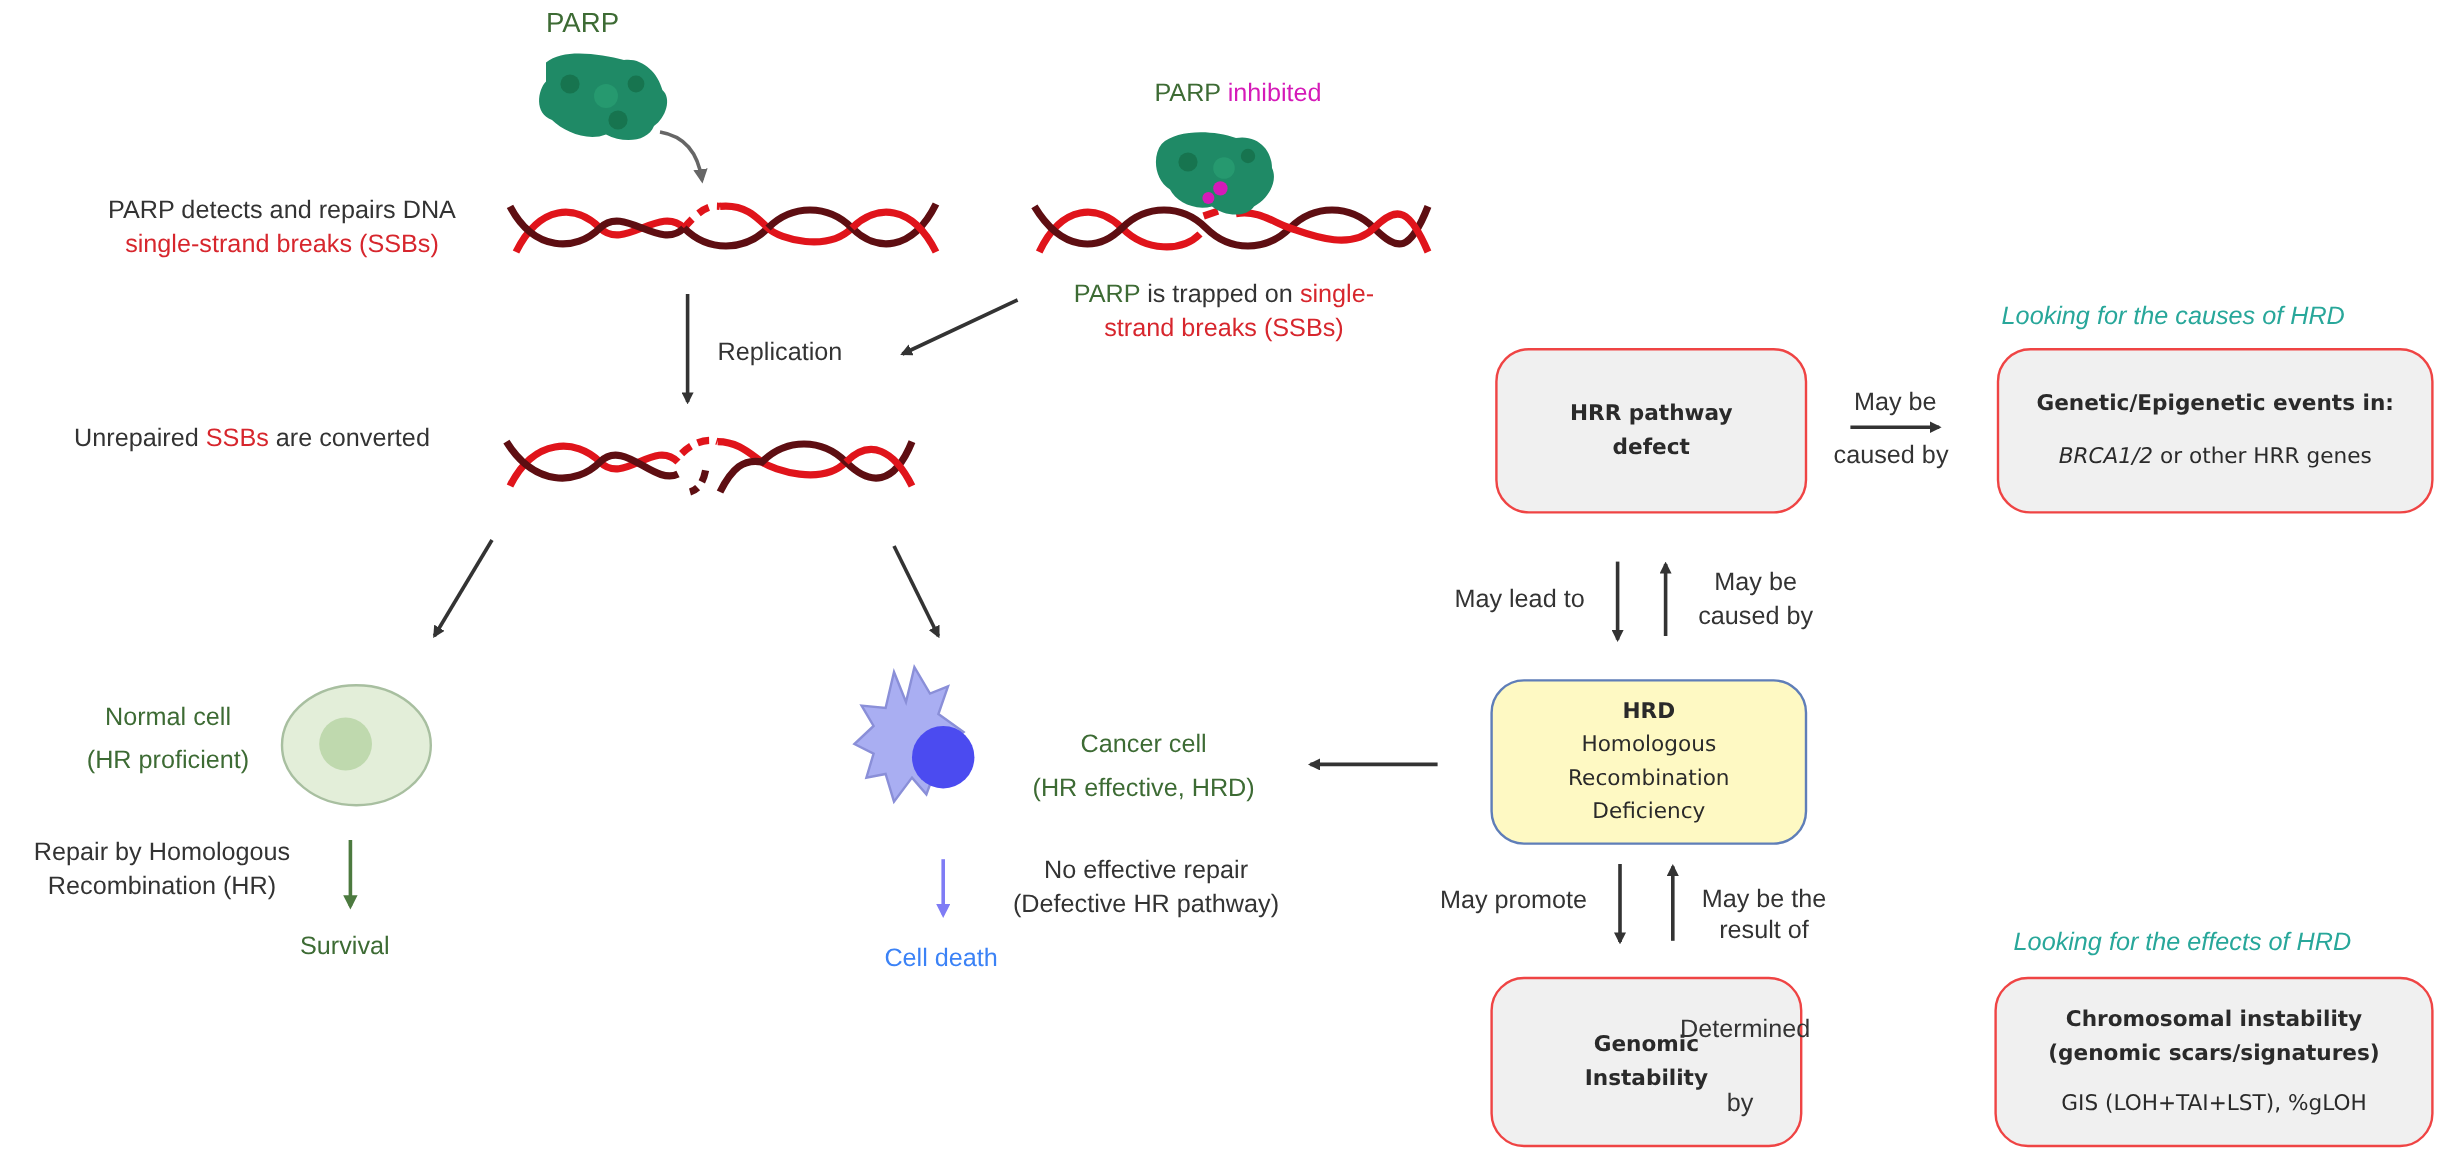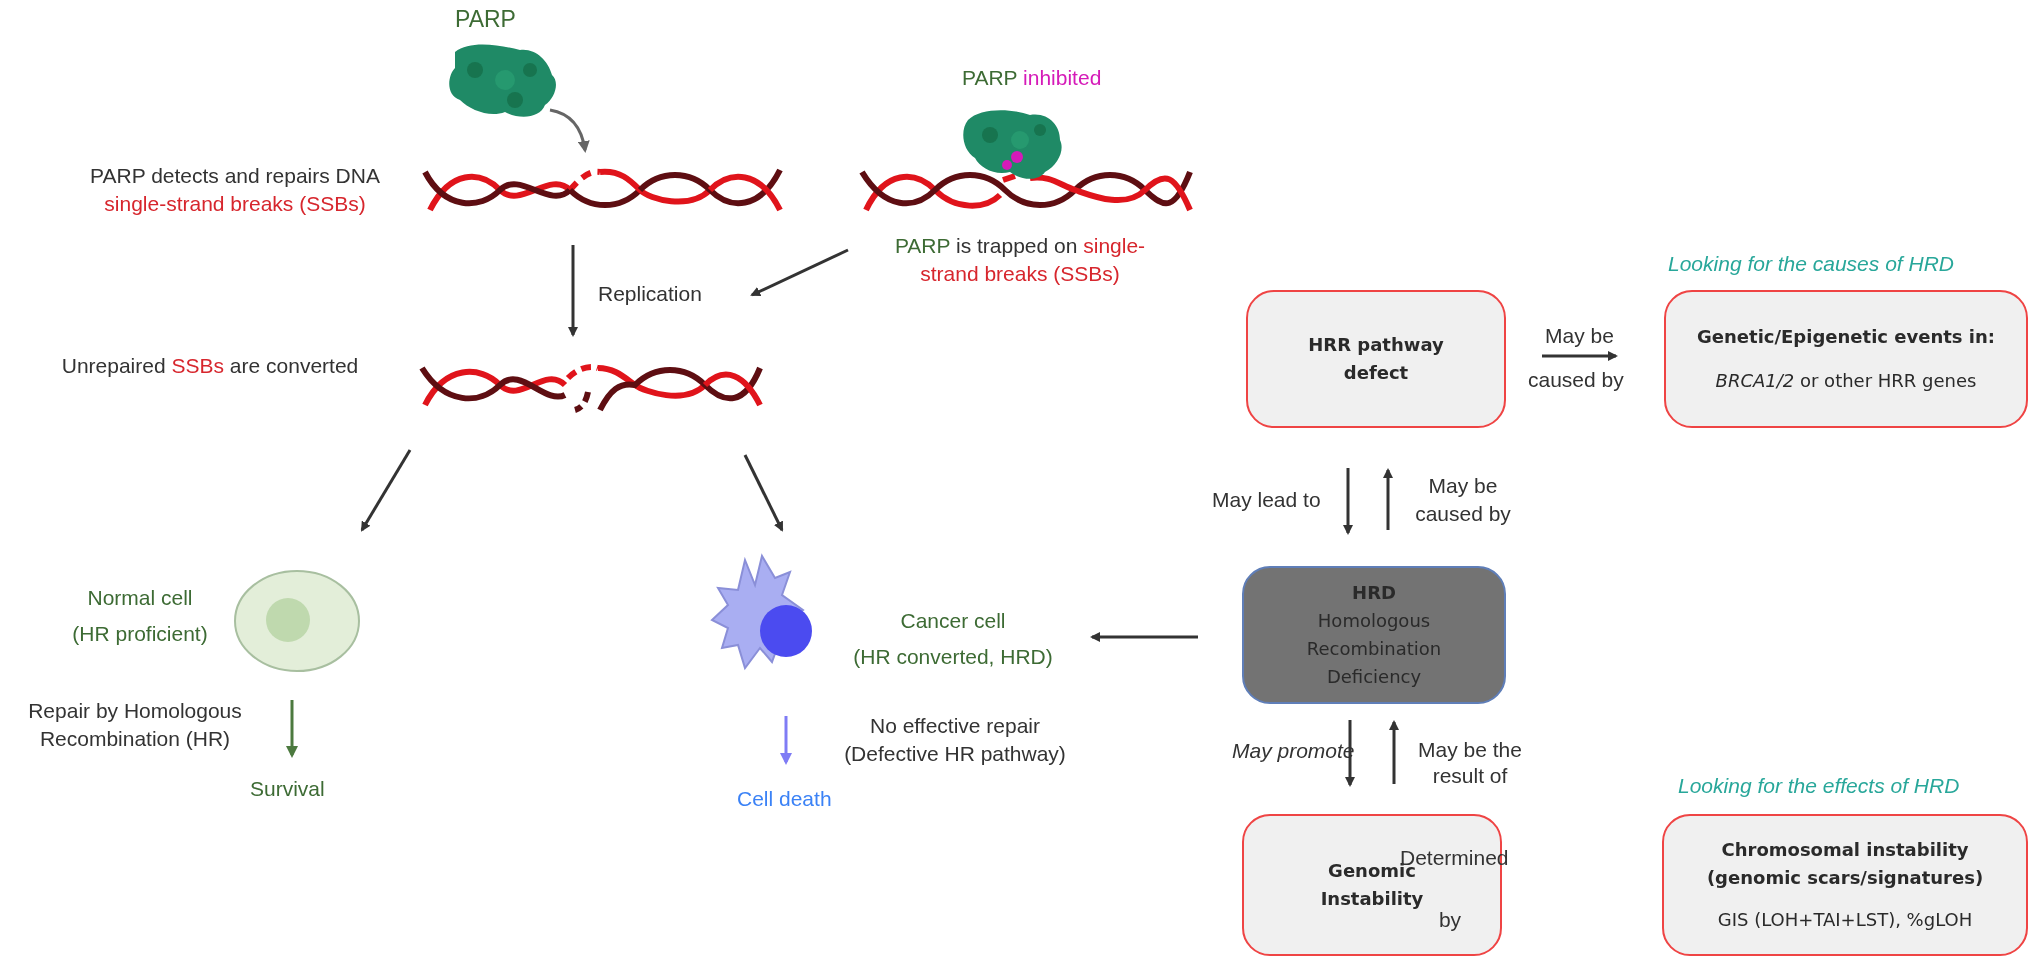--- a/index.html
+++ b/index.html
@@ -9,21 +9,21 @@
   .green { color:#3d6b34; }
   .red { color:#d7262d; }
   .darkred { color:#7a2a33; }
   .magenta { color:#d51ab8; }
   .purple { color:#3b82f6; }
   .teal { color:#28a79a;font-style:italic; }
   .dark { color:#333; }
   .box { position:absolute; border:2px solid #ef4444; border-radius:28px; background:#f0f0f0;
          display:flex; flex-direction:column; align-items:center; justify-content:center;
          font-family:"DejaVu Sans", sans-serif; font-size:18px; line-height:28px; color:#2a2a2a; text-align:center; }
-  .box.hrd { background:#737373; border-color:#5f7eb8; }
+  .box.hrd { background:#fef9c3; border-color:#5f7eb8; }
   .b { font-weight:bold; }
   .it { font-style:italic; }
   svg.overlay { position:absolute; left:0; top:0; }
 </style>
 </head>
 <body>
 
 <svg class="overlay" width="2032" height="967">
   <defs>
     <marker id="ah" markerWidth="10" markerHeight="10" refX="8" refY="5" orient="auto" markerUnits="userSpaceOnUse">
@@ -148,21 +148,21 @@
   <div>(HR proficient)</div>
 </div>
 <div class="abs txt dark" style="left:5px; top:697px; width:260px;">
   <div>Repair by Homologous</div>
   <div>Recombination (HR)</div>
 </div>
 <div class="abs txt green" style="left:250px; top:775px;">Survival</div>
 
 <div class="abs txt green" style="left:838px; top:603px; width:230px; line-height:36px;">
   <div>Cancer cell</div>
-  <div>(HR converted, HRD)</div>
+  <div>(HR effective, HRD)</div>
 </div>
 <div class="abs txt dark" style="left:820px; top:712px; width:270px;">
   <div>No effective repair</div>
   <div>(Defective HR pathway)</div>
 </div>
 <div class="abs txt purple" style="left:737px; top:785px;">Cell death</div>
 
 <div class="abs txt teal" style="left:1668px; top:250px;">Looking for the causes of HRD</div>
 <div class="abs txt teal" style="left:1678px; top:772px;">Looking for the effects of HRD</div>
 
@@ -196,21 +196,21 @@
   <div>GIS (LOH+TAI+LST), %gLOH</div>
 </div>
 
 <div class="abs txt dark" style="left:1545px; top:322px;">May be</div>
 <div class="abs txt dark" style="left:1528px; top:366px;">caused by</div>
 <div class="abs txt dark" style="left:1212px; top:486px;">May lead to</div>
 <div class="abs txt dark" style="left:1408px; top:472px; width:110px;">
   <div>May be</div>
   <div>caused by</div>
 </div>
-<div class="abs txt dark" style="left:1232px; top:737px;font-style:italic;">May promote</div>
+<div class="abs txt dark" style="left:1200px; top:737px;">May promote</div>
 <div class="abs txt dark" style="left:1410px; top:737px; width:120px; line-height:26px;">
   <div>May be the</div>
   <div>result of</div>
 </div>
 <div class="abs txt dark" style="left:1400px; top:844px; width:100px;">Determined</div>
 <div class="abs txt dark" style="left:1400px; top:906px; width:100px;">by</div>
 
 <div class="abs" style="left:760px; top:605px; width:52px; height:52px; border-radius:50%; background:#4b4bf0;"></div>
 
 </body></html>

